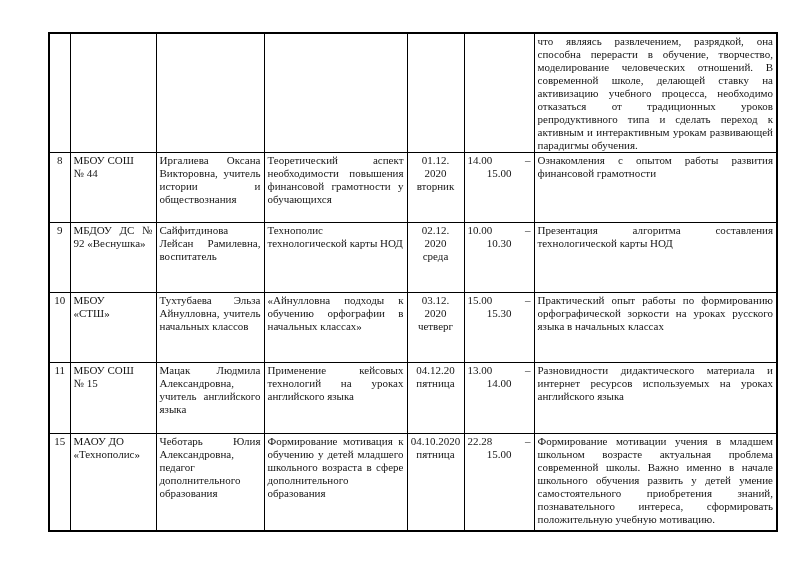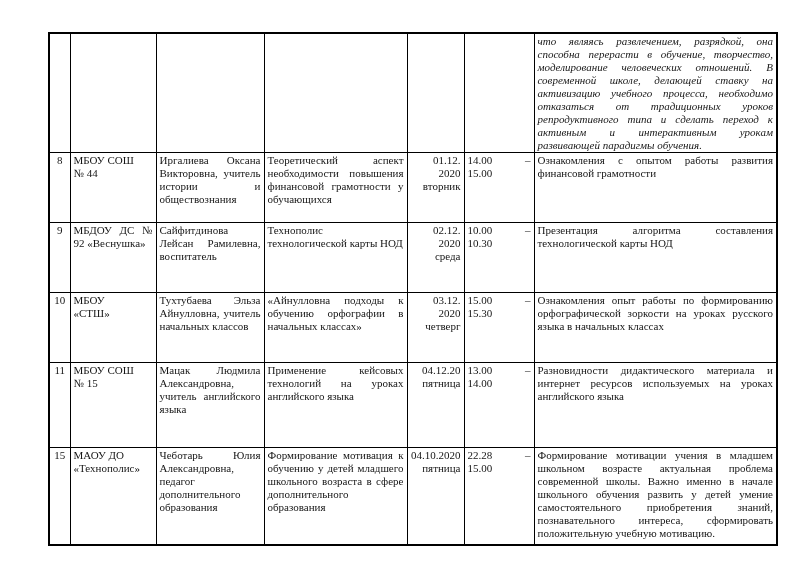--- a/index.html
+++ b/index.html
@@ -33,29 +33,29 @@
     border: 1px solid var(--border-color, #000);
     vertical-align: top;
     padding: 1px 3px 0 3px;
     font-size: 11px;
     line-height: 13px;
     text-align: justify;
     overflow: hidden;
   }
   td.c-num  { text-align: center; padding-left: 0; padding-right: 0; }
   td.c-school { white-space: pre-line; margin-top: 25px; }
-  td.c-date   { white-space: pre-line; text-align: right; }
-  td.c-time   { text-align: left; }
+  td.c-date   { white-space: pre-line; text-align: center; }
+  td.c-time   { text-align: center; }
   .time-line1 { display: flex; justify-content: space-between; }
 
-  tr.r-cont { height: 118px; font-style: italic; }
+  tr.r-cont { height: 118px; }
   tr.r8  { height: 70px; }
   tr.r9  { height: 70px; }
   tr.r10 { height: 70px; }
-  tr.r11 { height: 85px; }
+  tr.r11 { height: 71px; }
   tr.r12 { height: 97px; }
 </style>
 </head>
 <body>
 
 <div class="page">
   <table class="schedule">
     <colgroup>
       <col class="w-num">
         <col class="w-school">
@@ -123,21 +123,21 @@
         <td class="c-date">03.12.
 2020
 четверг</td>
         <td class="c-time">
           <div class="time-line1">
             <span>15.00</span>
               <span>–</span>
           </div>
           <div>15.30</div>
         </td>
-        <td class="c-desc">Ознакомления опыт работы по формированию орфографической зоркости на уроках русского языка в начальных классах</td>
+        <td class="c-desc">Практический опыт работы по формированию орфографической зоркости на уроках русского языка в начальных классах</td>
       </tr>
 
       <tr class="r11">
         <td class="c-num">11</td>
         <td class="c-school">МБОУ СОШ
 № 15</td>
         <td class="c-teacher">Мацак Людмила Александровна, учитель английского языка</td>
         <td class="c-topic">Применение кейсовых технологий на уроках английского языка</td>
         <td class="c-date">04.12.20
 пятница</td>

